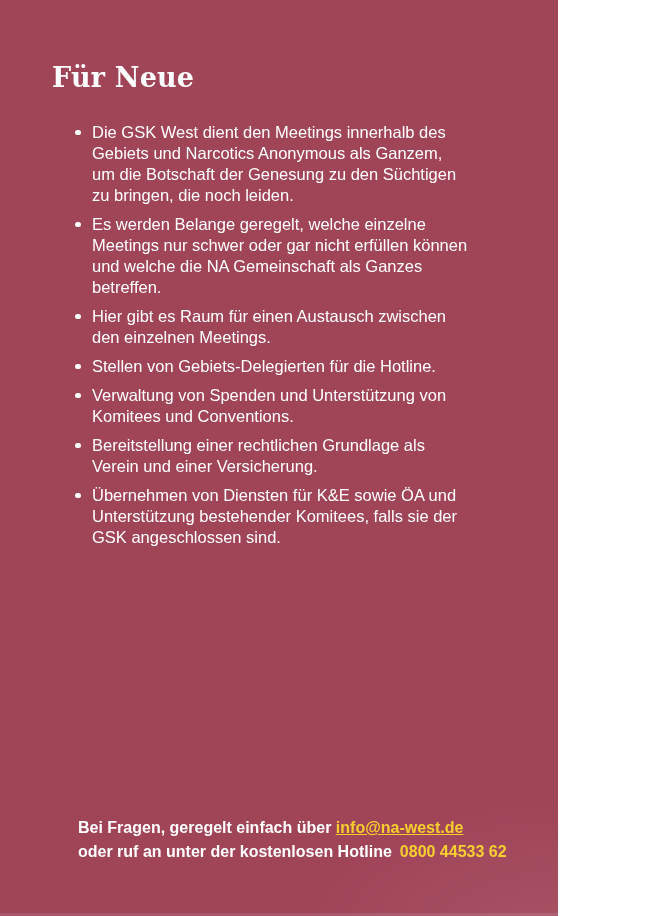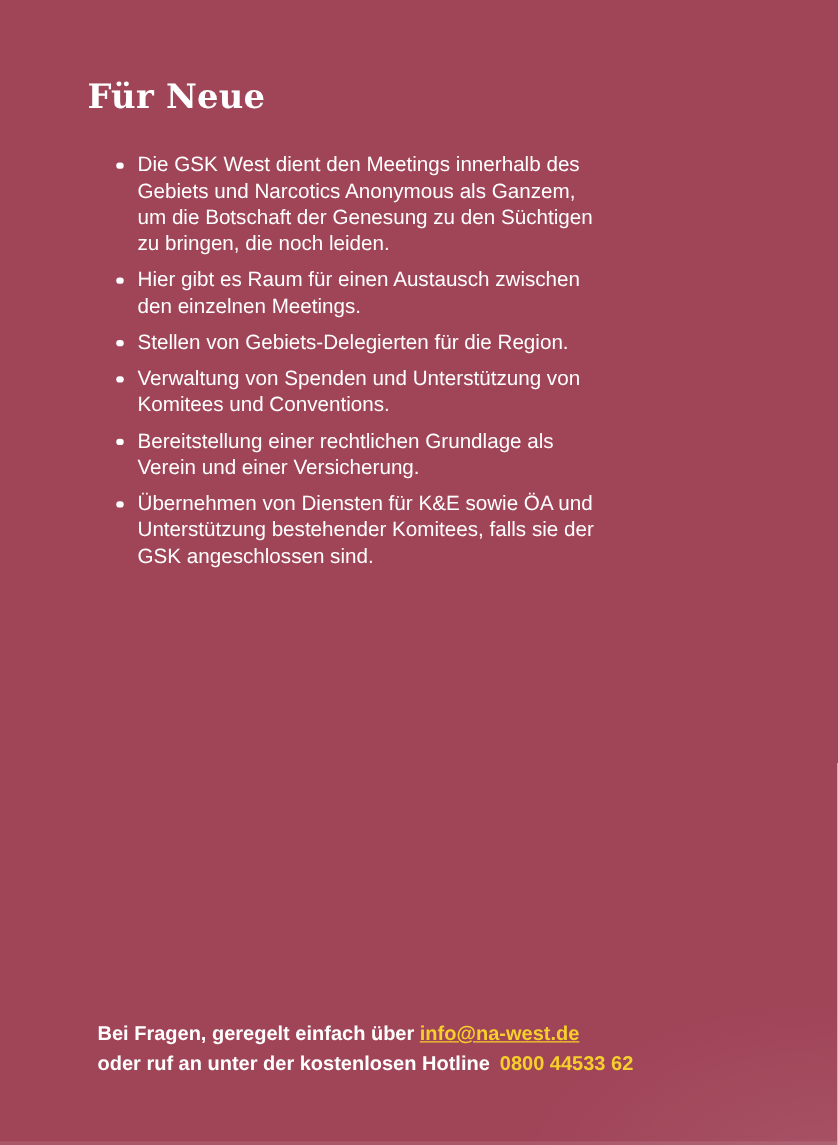--- a/index.html
+++ b/index.html
@@ -2,28 +2,28 @@
 <html lang="de" style="--bg: #a04458; --text: #ffffff; --accent: #f6cf2d;"><head>
 <meta charset="utf-8">
 <style>
   html, body {
     margin: 0;
     padding: 0;
     background: #ffffff;
   }
   .page {
     position: relative;
-    width: 670px;
+    width: 558px;
     height: 916px;
     background: var(--bg, #a04458);
     color: var(--text, #ffffff);
     font-family: "Liberation Sans", sans-serif;
     overflow: hidden;
     box-sizing: border-box;
-    padding: 62px 0 0 70px;
+    padding: 62px 0 0 52px;
   }
   
   .page::after {
     content: "";
     position: absolute;
     right: 0;
     bottom: 0;
     width: 300px;
     height: 140px;
     background: radial-gradient(ellipse at 100% 115%, rgba(255,255,255,0.08), rgba(255,255,255,0) 62%);
@@ -97,23 +97,27 @@
 
 <div class="page">
 
   <h1 class="title">Für Neue</h1>
 
   <ul class="bullet-list">
     <li>Die GSK West dient den Meetings innerhalb des
 Gebiets und Narcotics Anonymous als Ganzem,
 um die Botschaft der Genesung zu den Süchtigen
 zu bringen, die noch leiden.</li>
+    <li>Es werden Belange geregelt, welche einzelne
+Meetings nur schwer oder gar nicht erfüllen können
+und welche die NA Gemeinschaft als Ganzes
+betreffen.</li>
     <li>Hier gibt es Raum für einen Austausch zwischen
 den einzelnen Meetings.</li>
-    <li>Stellen von Gebiets-Delegierten für die Region.</li>
+    <li>Stellen von Gebiets-Delegierten für die Hotline.</li>
     <li>Verwaltung von Spenden und Unterstützung von
 Komitees und Conventions.</li>
     <li>Bereitstellung einer rechtlichen Grundlage als
 Verein und einer Versicherung.</li>
     <li>Übernehmen von Diensten für K&amp;E sowie ÖA und
 Unterstützung bestehender Komitees, falls sie der
 GSK angeschlossen sind.</li>
   </ul>
 
   <div class="footer">

